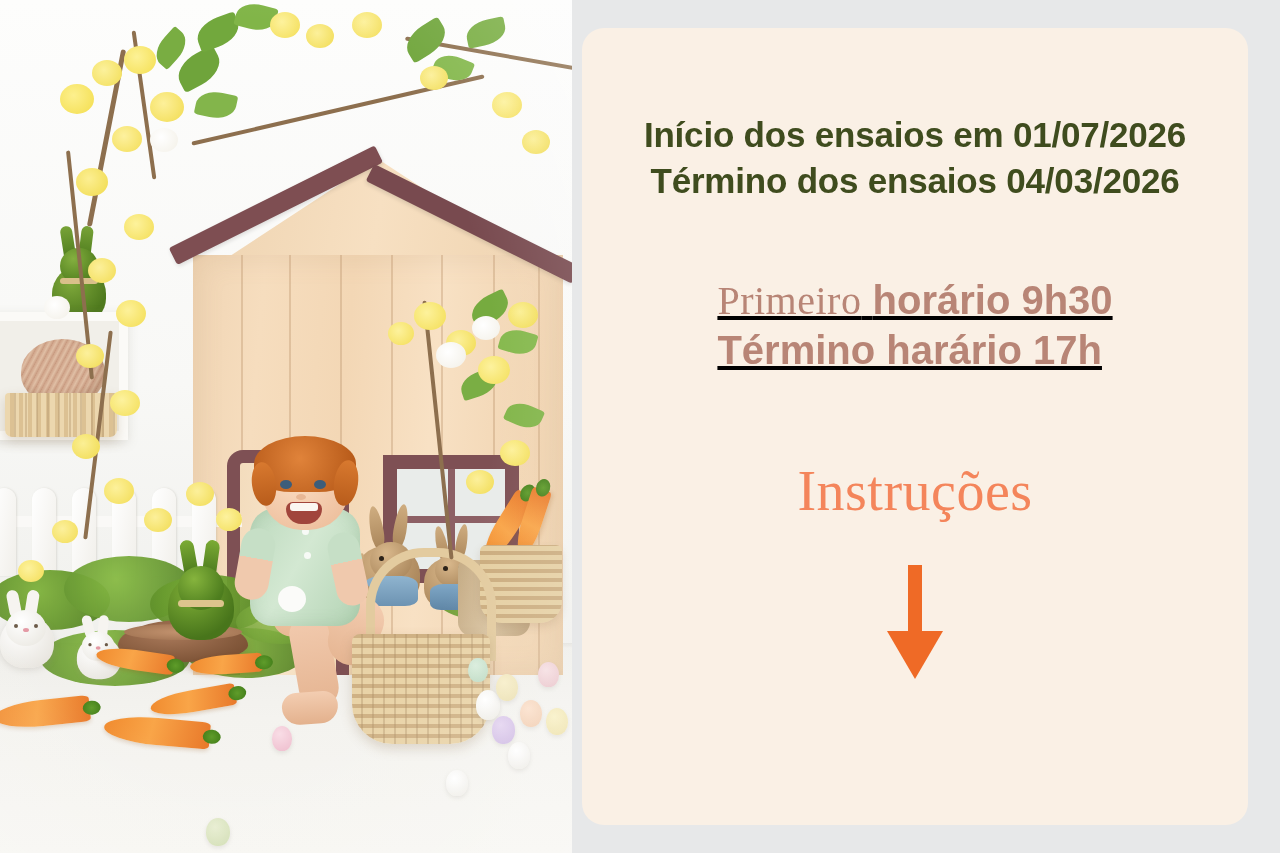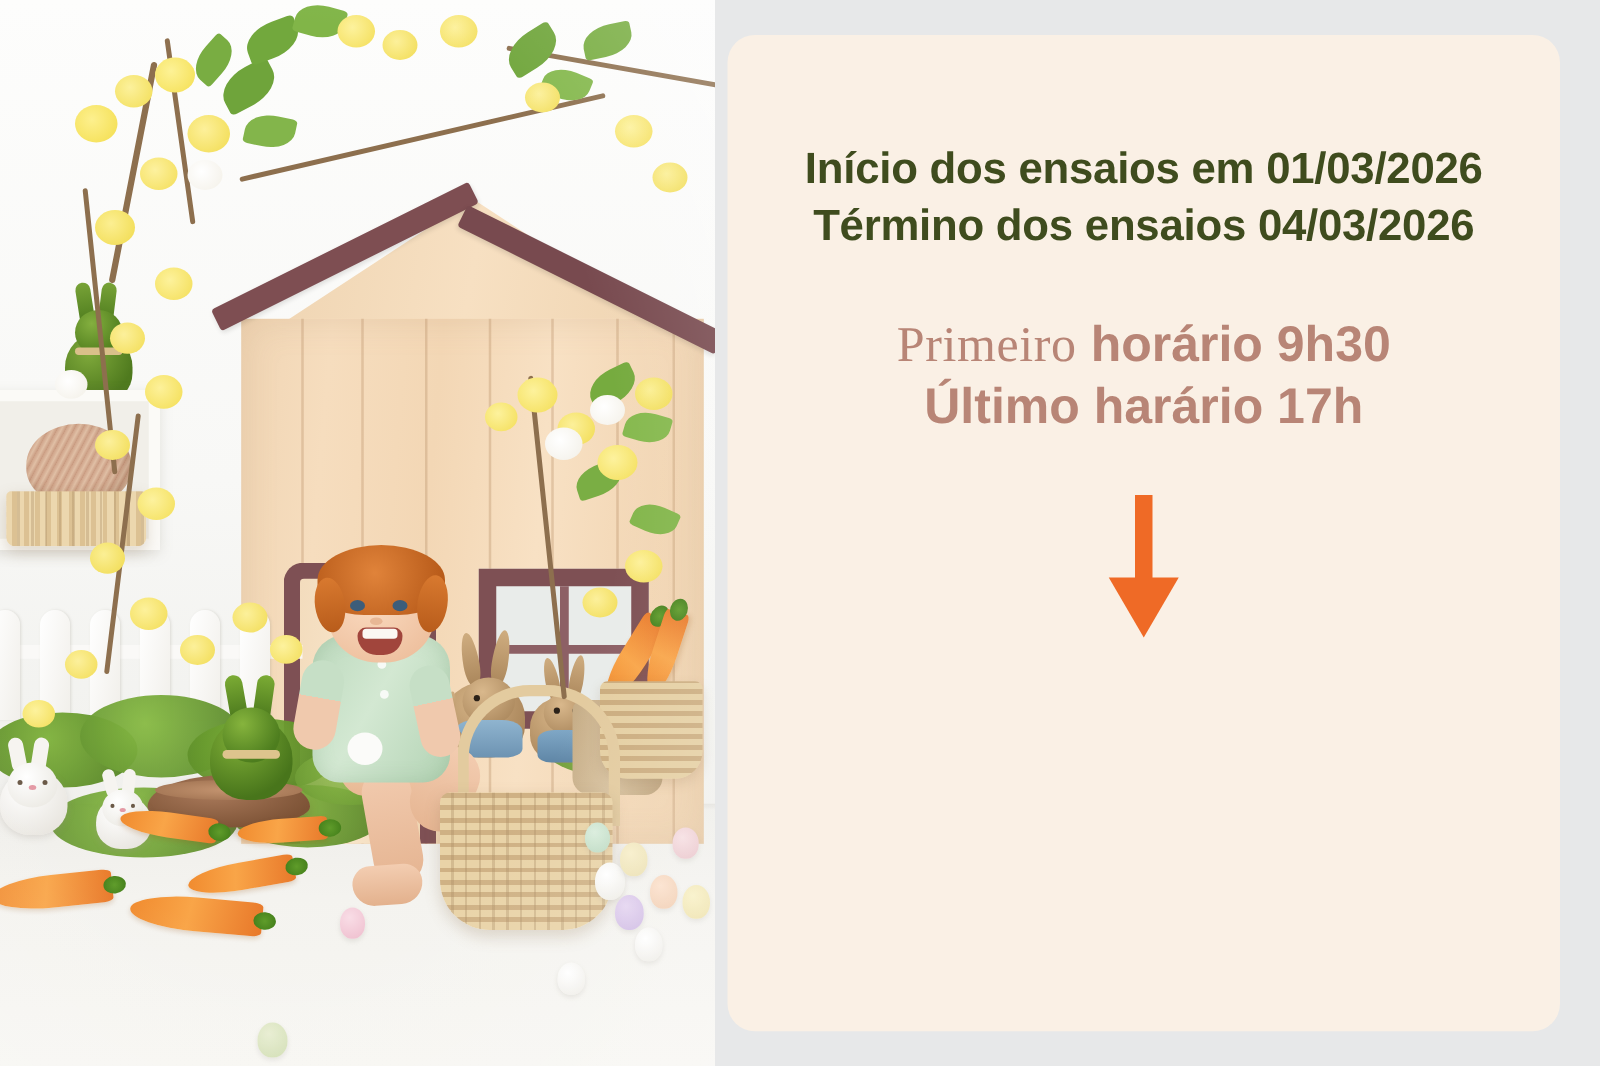--- a/index.html
+++ b/index.html
@@ -155,21 +155,21 @@
   .panel{position:absolute;left:582px;top:28px;width:666px;height:797px;
     background:#faf0e5;border-radius:22px;overflow:hidden;}
   .panel-inner{position:absolute;inset:0;display:flex;flex-direction:column;align-items:center;}
 
   .dates{margin-top:84px;text-align:center;}
   .dates .line{
     font-family:"Liberation Sans", sans-serif;
     font-weight:bold;font-size:35px;letter-spacing:-.2px;color:#3f4c1e;
     line-height:1.32;white-space:nowrap;}
 
-  .times{margin-top:48px;text-align:center;}
+  .times{margin-top:72px;text-align:left;text-decoration:underline;}
   .times .line{font-size:40px;line-height:1.22;color:#b88576;white-space:nowrap;}
   .times .t-first{font-family:"Liberation Serif", serif;font-weight:normal;letter-spacing:.5px;}
   .times .t-bold{font-family:"Liberation Sans", sans-serif;font-weight:bold;}
 
   .instr{margin-top:88px;font-family:"Liberation Serif", serif;
     font-size:56px;color:#f4855b;letter-spacing:.5px;line-height:1;}
 
   .arrowwrap{margin-top:46px;width:64px;height:112px;position:relative;}
   .arrow-shaft{position:absolute;left:50%;top:0;margin-left:-7px;width:14px;height:72px;background:#ef6a26;}
   .arrow-head{position:absolute;left:50%;top:66px;margin-left:-28px;width:0;height:0;
@@ -423,32 +423,33 @@
     <div class="blossom" style="left:44px;top:296px;width:26px;height:23px;background:radial-gradient(circle at 40% 38%,#ffffff,#f2efe6);"></div>
     <div class="blossom" style="left:150px;top:128px;width:28px;height:24px;background:radial-gradient(circle at 40% 38%,#ffffff,#f3f0e7);"></div>
 
     <div class="photoSoft"></div>
   </div>
 
   <div class="panel">
     <div class="panel-inner">
 
       <div class="dates">
-        <div class="line">Início dos ensaios em 01/03/2026</div>
+        <div class="line">Início dos ensaios em 01/07/2026</div>
         <div class="line">Término dos ensaios 04/03/2026</div>
       </div>
 
       <div class="times">
         <div class="line">
           <span class="t-first">Primeiro</span>
           <span class="t-bold">horário 9h30</span>
         </div>
-        <div class="line t-bold">Último harário 17h</div>
-      </div>
-
+        <div class="line t-bold">Término harário 17h</div>
+      </div>
+
+      <div class="instr">Instruções</div>
 
       <div class="arrowwrap">
         <div class="arrow-shaft"></div>
         <div class="arrow-head"></div>
       </div>
 
     </div>
   </div>
 
 </div>

